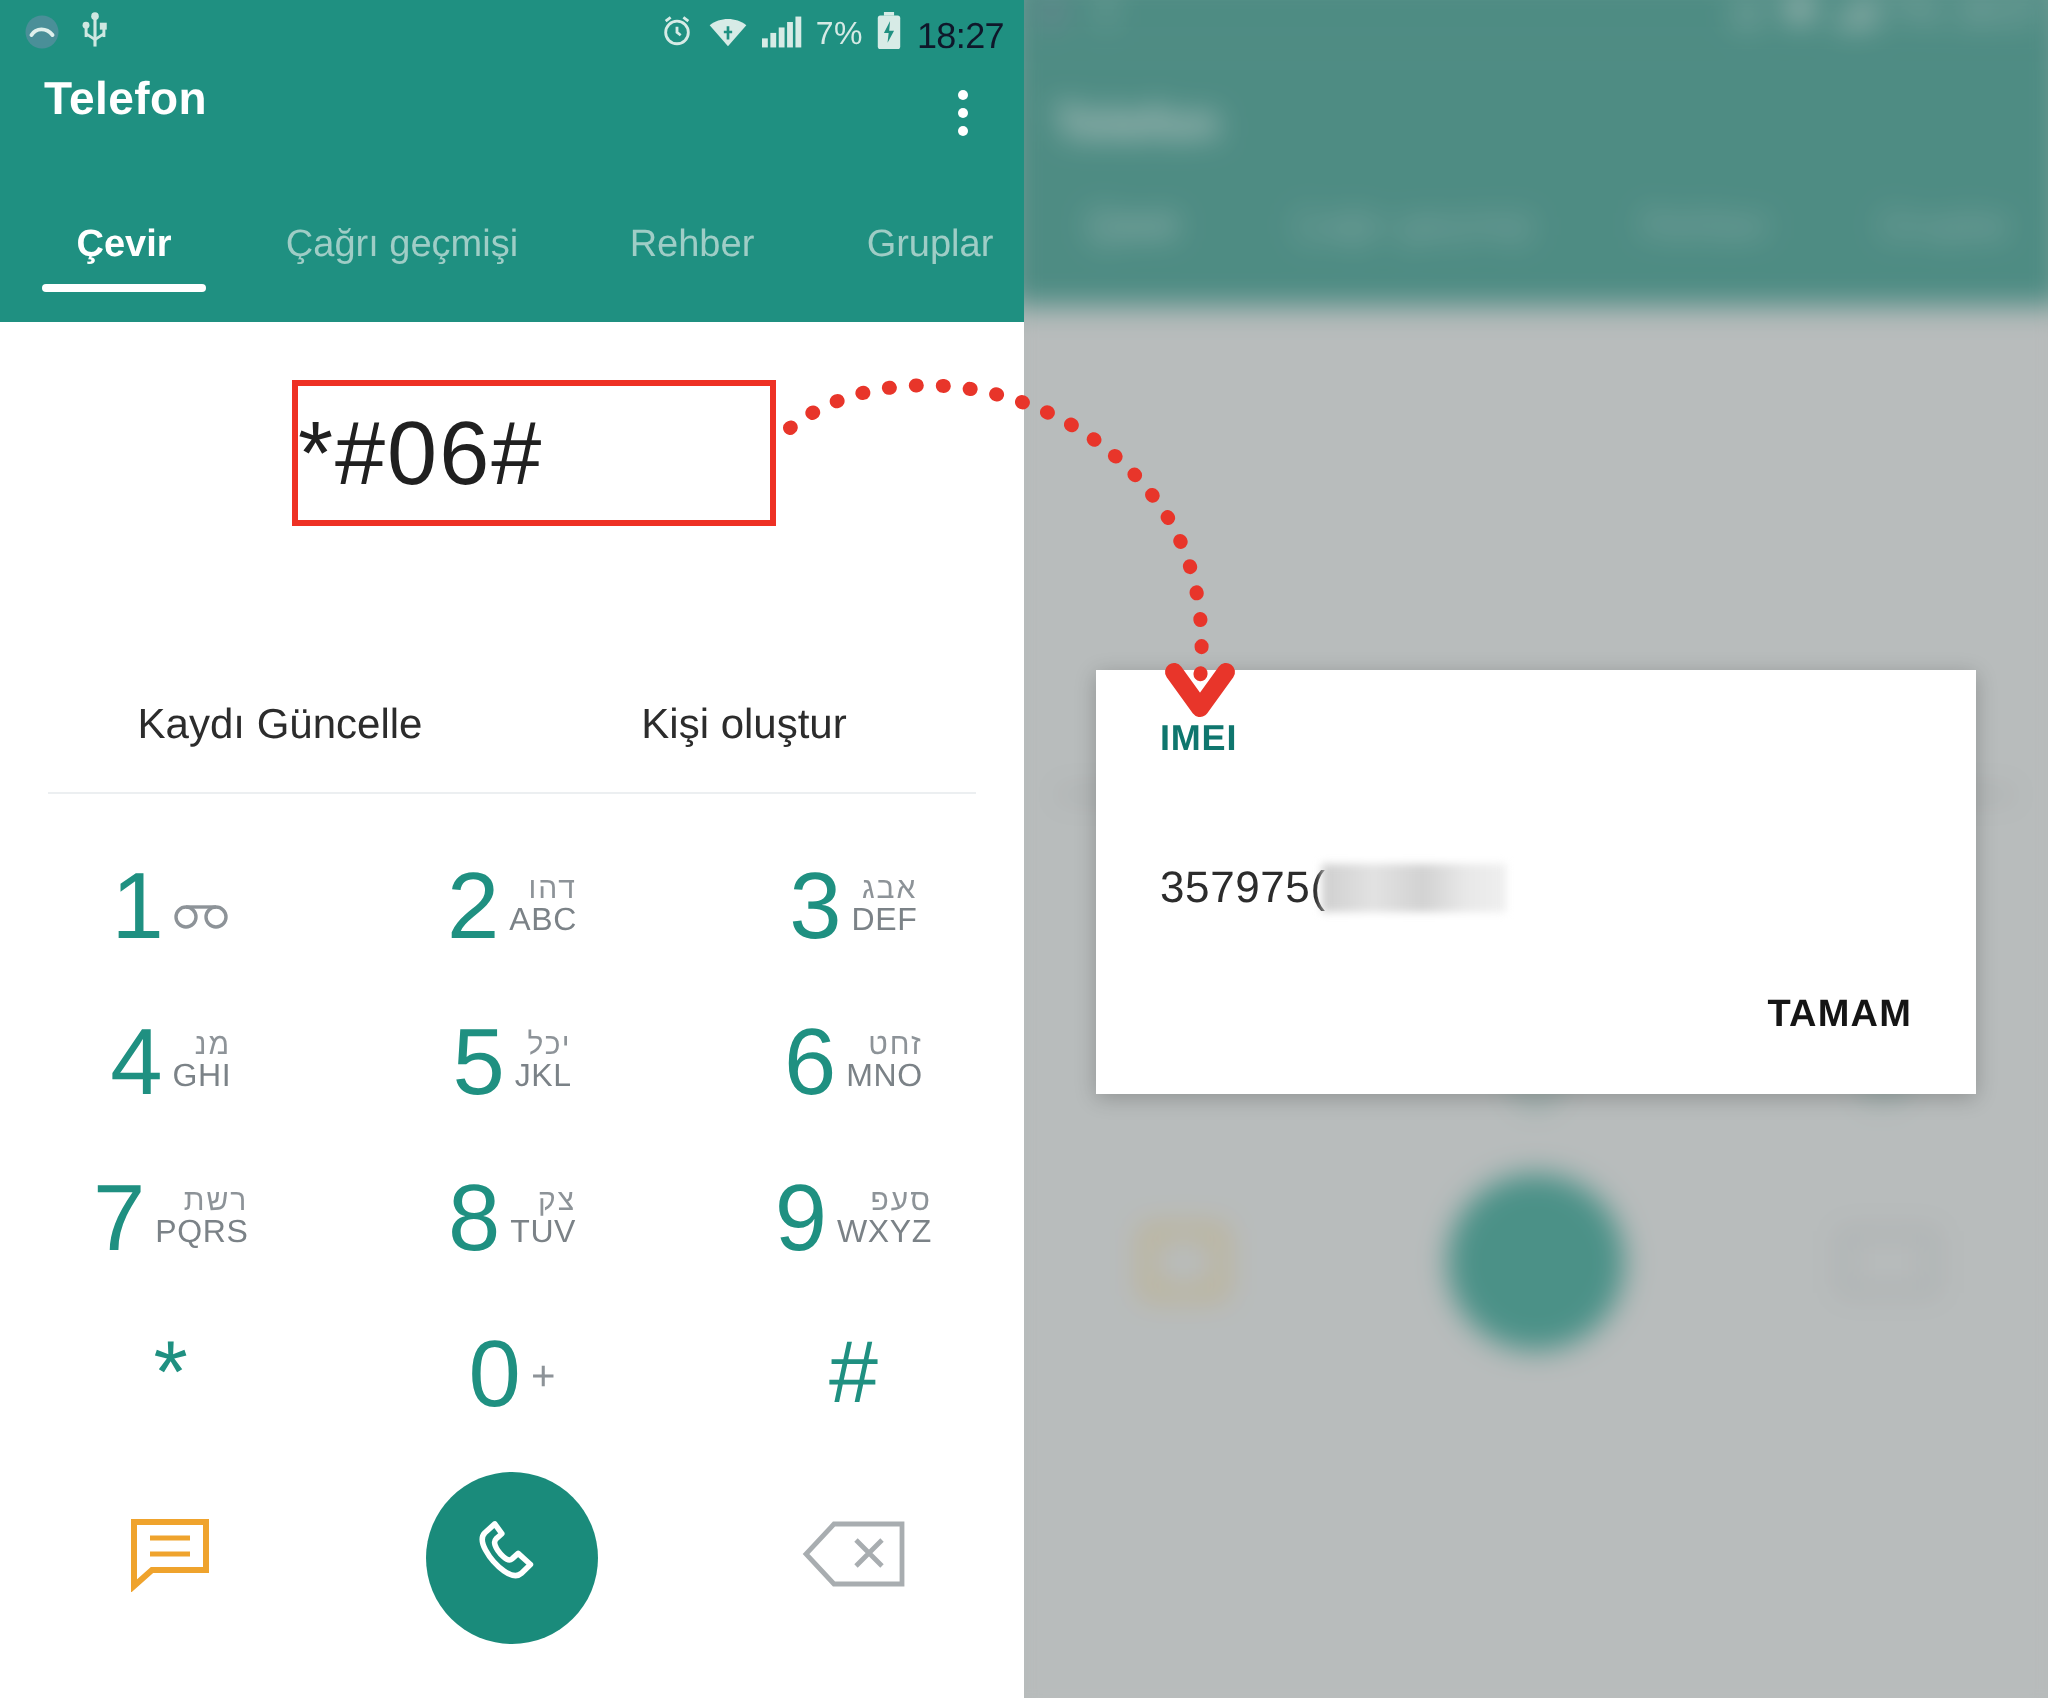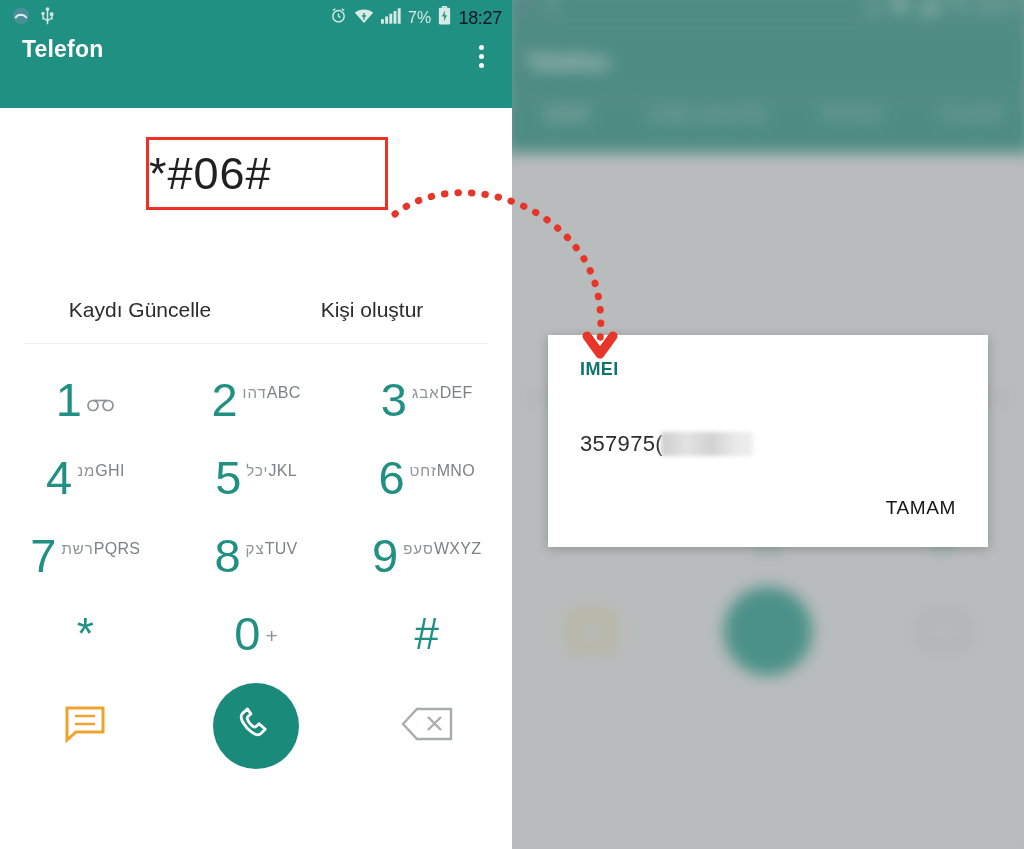--- a/index.html
+++ b/index.html
@@ -91,21 +91,21 @@
   .key-row { display: flex; height: 78px; }
   .key {
     flex: 1; display: flex; align-items: center; justify-content: center;
     cursor: pointer; position: relative;
   }
   .key-inner { display: flex; align-items: flex-start; gap: 5px; }
   .digit {
     font-size: 47px; line-height: 47px; color: #1f9081;
     font-family: "Liberation Sans", "DejaVu Sans", sans-serif; font-weight: 300;
   }
-  .sublabels { display: flex; flex-direction: row; padding-top: 8px; align-items: center; }
+  .sublabels { display: flex; flex-direction: column; padding-top: 8px; align-items: flex-end; }
   .heb { font-size: 15px; color: #8d9398; line-height: 15px; direction: rtl; letter-spacing: 1px; }
   .lat { font-size: 16px; color: #7b8287; line-height: 17px; letter-spacing: .3px; }
   .plus { font-size: 21px; color: #8d9398; padding-top: 14px; }
   .sym { font-size: 44px; color: #1f9081; line-height: 47px; font-weight: 300; }
 
   .vmail { padding-top: 22px; }
 
   .bottom-row {
     height: 108px; display: flex; align-items: center;
   }
@@ -160,21 +160,21 @@
   }
   .imei-value-wrap { position: absolute; left: 32px; top: 96px; display: flex; align-items: center; }
   .imei-value { font-size: 22px; color: #2c2c2c; letter-spacing: .3px; }
   .imei-redact {
     width: 92px; height: 24px; margin-left: -2px;
     background: linear-gradient(90deg,#cfcfcf 0%,#e2e2e2 28%,#d2d2d2 55%,#e8e8e8 78%,#efefef 100%);
     filter: blur(2px);
   }
   .imei-ok {
     position: absolute; right: 32px; bottom: 28px;
-    font-size: 19px; font-weight: normal; color: #151515; letter-spacing: .6px; cursor: pointer;
+    font-size: 19px; font-weight: bold; color: #151515; letter-spacing: .6px; cursor: pointer;
   }
 
   
   .arrow-svg { position: absolute; left: 0; top: 0; width: 1024px; height: 849px; pointer-events: none; }
 </style>
 </head>
 <body>
 
 <div id="root">
 
@@ -237,20 +237,35 @@
 
     <div class="appbar">
       <span class="app-title">Telefon</span>
       <span class="overflow-btn">
           <i></i>
           <i></i>
           <i></i>
         </span>
     </div>
 
+    <div class="tabs">
+      <div class="tab t0 active">
+        <span>Çevir</span>
+        <span class="underline"></span>
+      </div>
+      <div class="tab t1">
+        <span>Çağrı geçmişi</span>
+      </div>
+      <div class="tab t2">
+        <span>Rehber</span>
+      </div>
+      <div class="tab t3">
+        <span>Gruplar</span>
+      </div>
+    </div>
 
     <div class="dial-display">
       <div class="number-box">
         <span class="number-text">*#06#</span>
       </div>
     </div>
 
     <div class="quick-actions">
       <div class="qa">Kaydı Güncelle</div>
       <div class="qa">Kişi oluştur</div>

